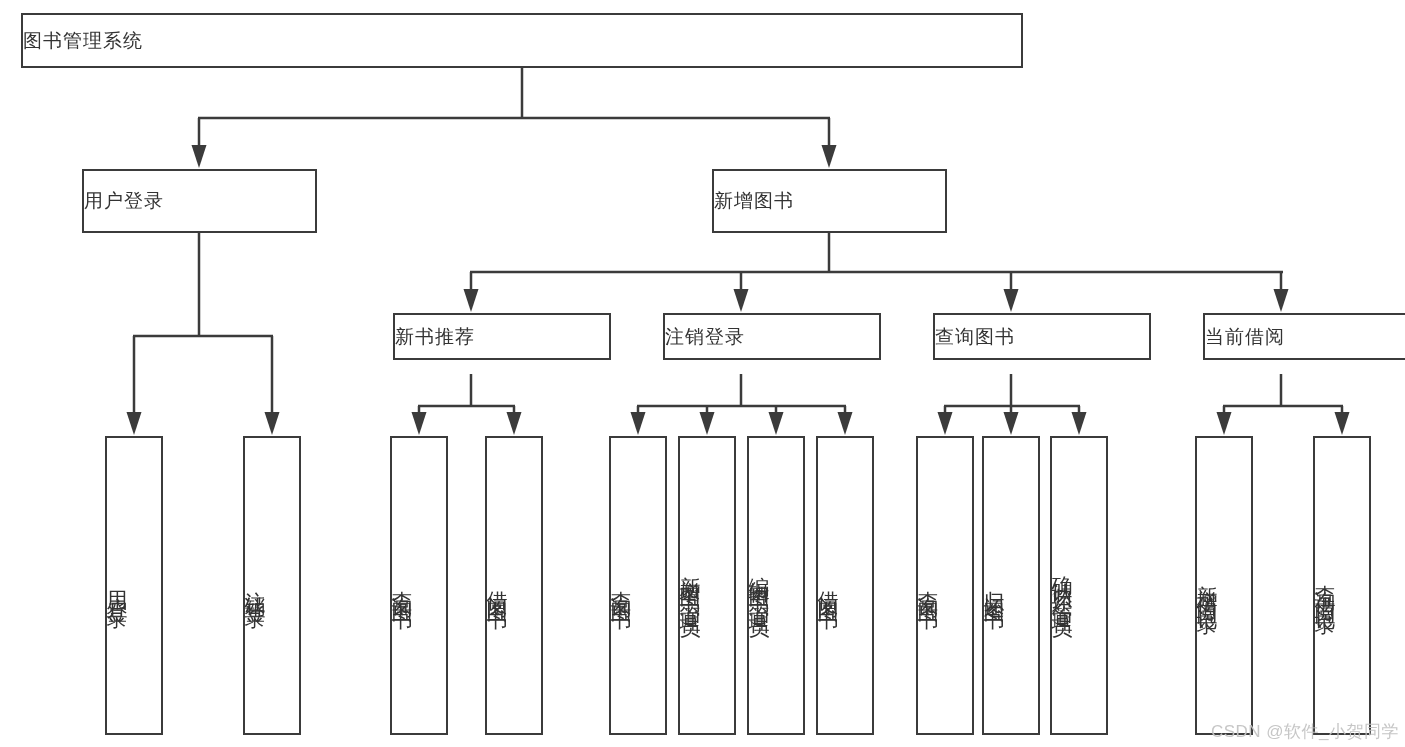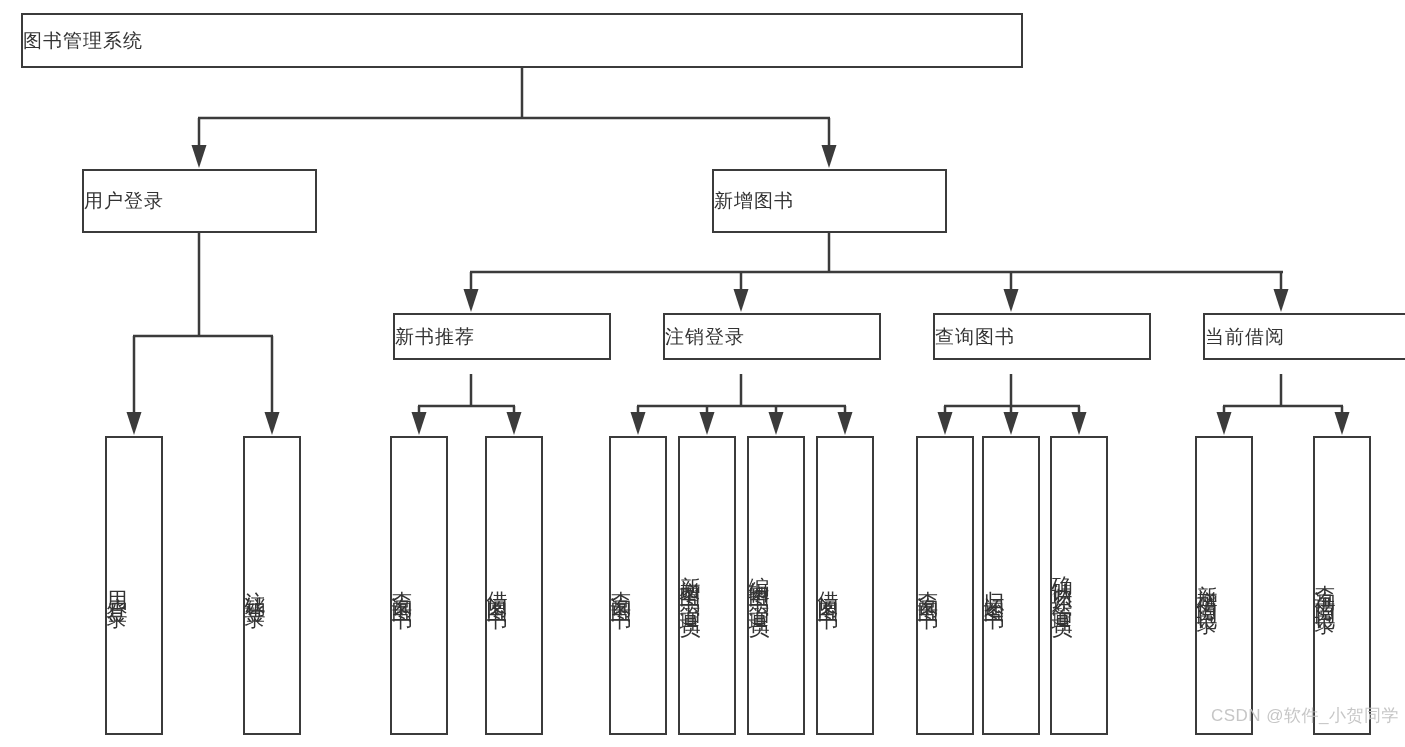--- a/index.html
+++ b/index.html
@@ -31,21 +31,21 @@
   .box.leaf{top:436px;width:58px;height:299px;}
   .box.leaf span{
     writing-mode:vertical-rl;
     font-size:21px;
     letter-spacing:6px;
     line-height:1;
     white-space:nowrap;
   }
   .watermark{
     position:absolute;
-    right:6px;bottom:20px;
+    right:6px;bottom:4px;
     font-size:17px;
     color:rgba(195,195,195,0.95);
     z-index:5;
     letter-spacing:0.5px;
     white-space:nowrap;
     margin-left:37px;
   }
 </style>
 </head>
 <body>

